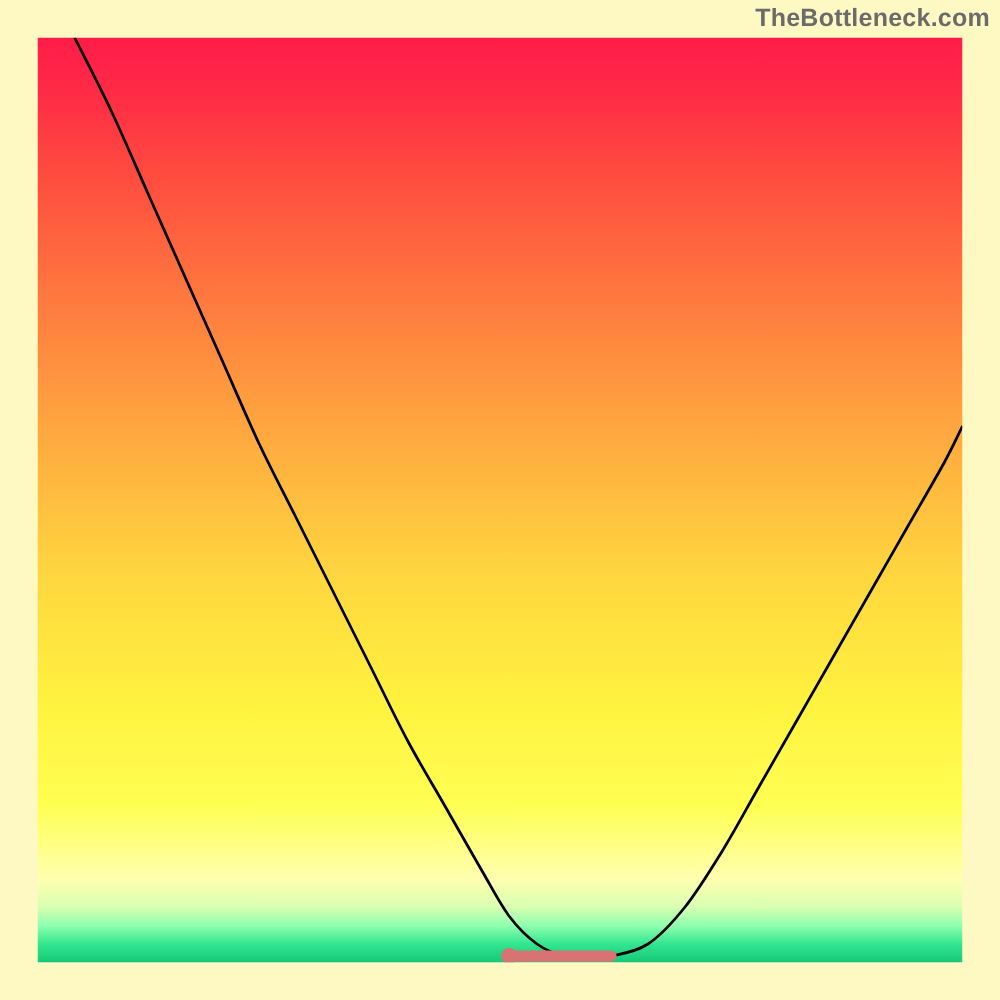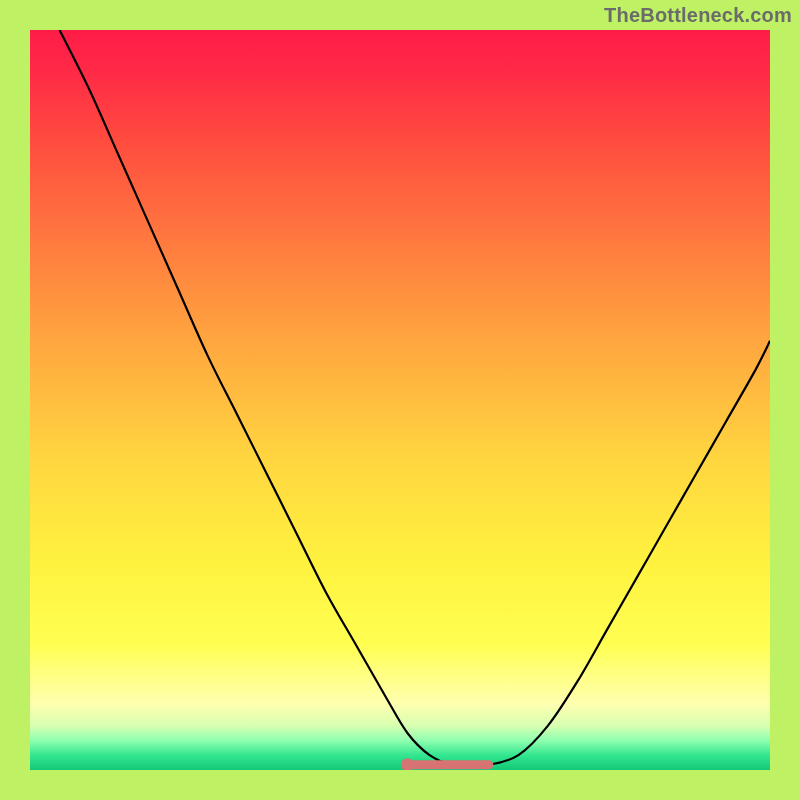--- a/index.html
+++ b/index.html
@@ -10,21 +10,21 @@
     background: #000;
     overflow: hidden;
     font-family: Arial, Helvetica, sans-serif;
   }
   .frame {
     position: absolute;
     left: 0;
     top: 0;
     width: 800px;
     height: 800px;
-    background: #bef264;
+    background: #fef9c3;
   }
   .plot-area {
     position: absolute;
     left: 30px;
     top: 30px;
     width: 740px;
     height: 740px;
     overflow: hidden;
   }
   .gradient {

